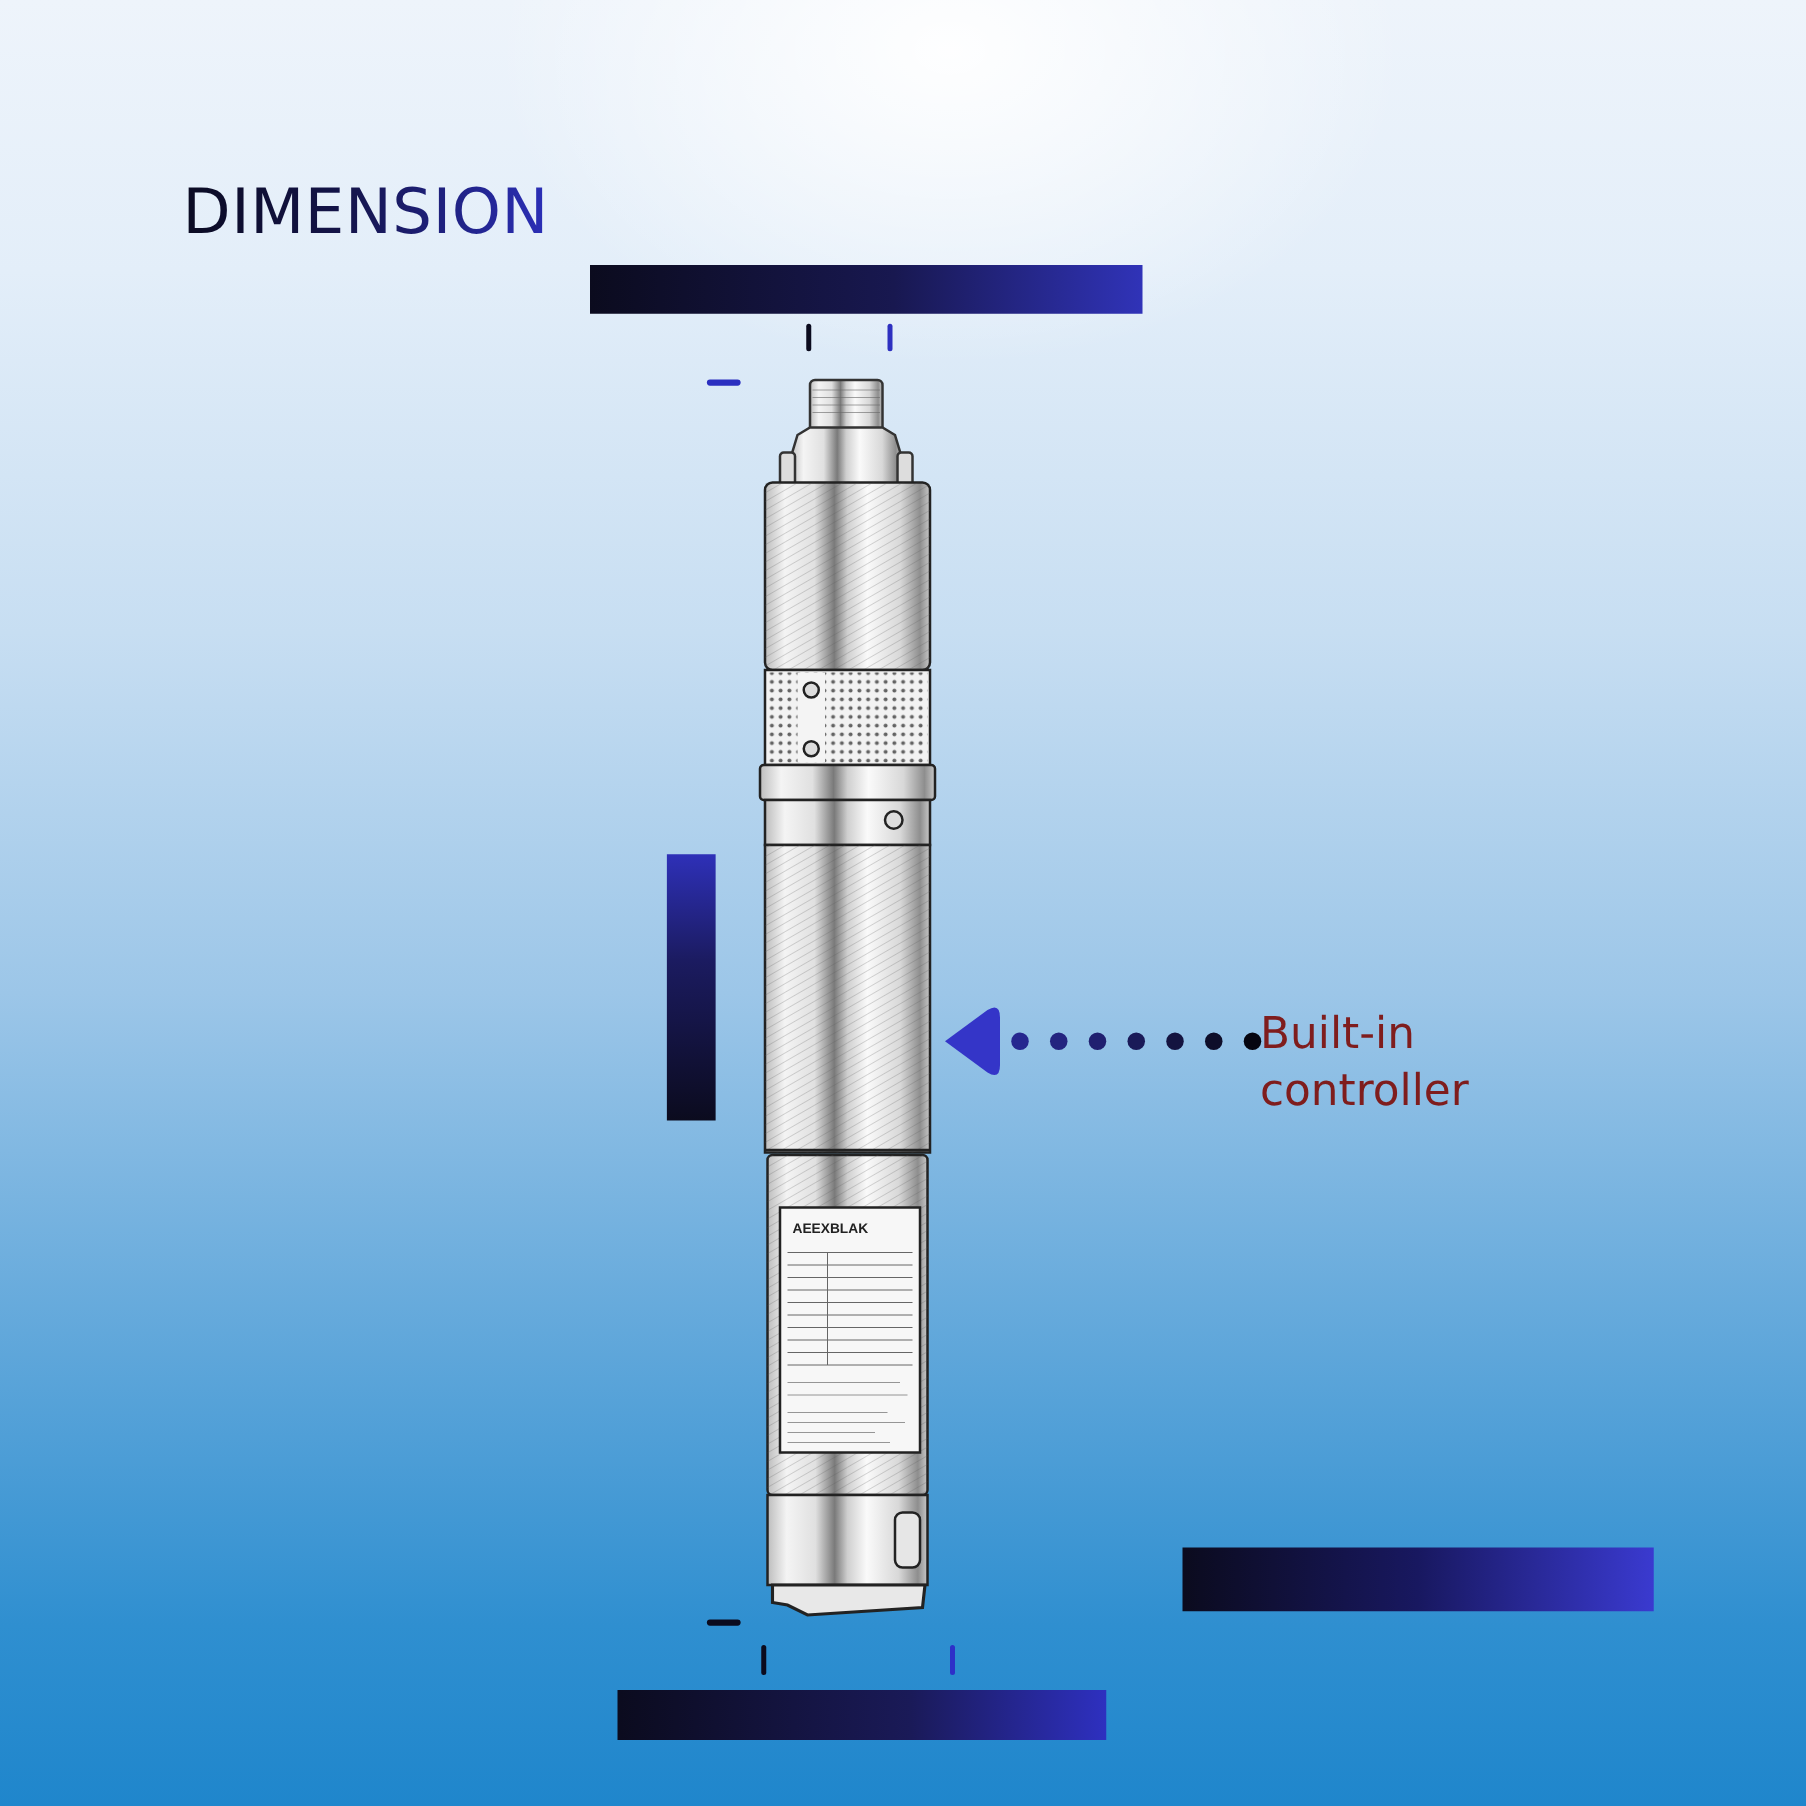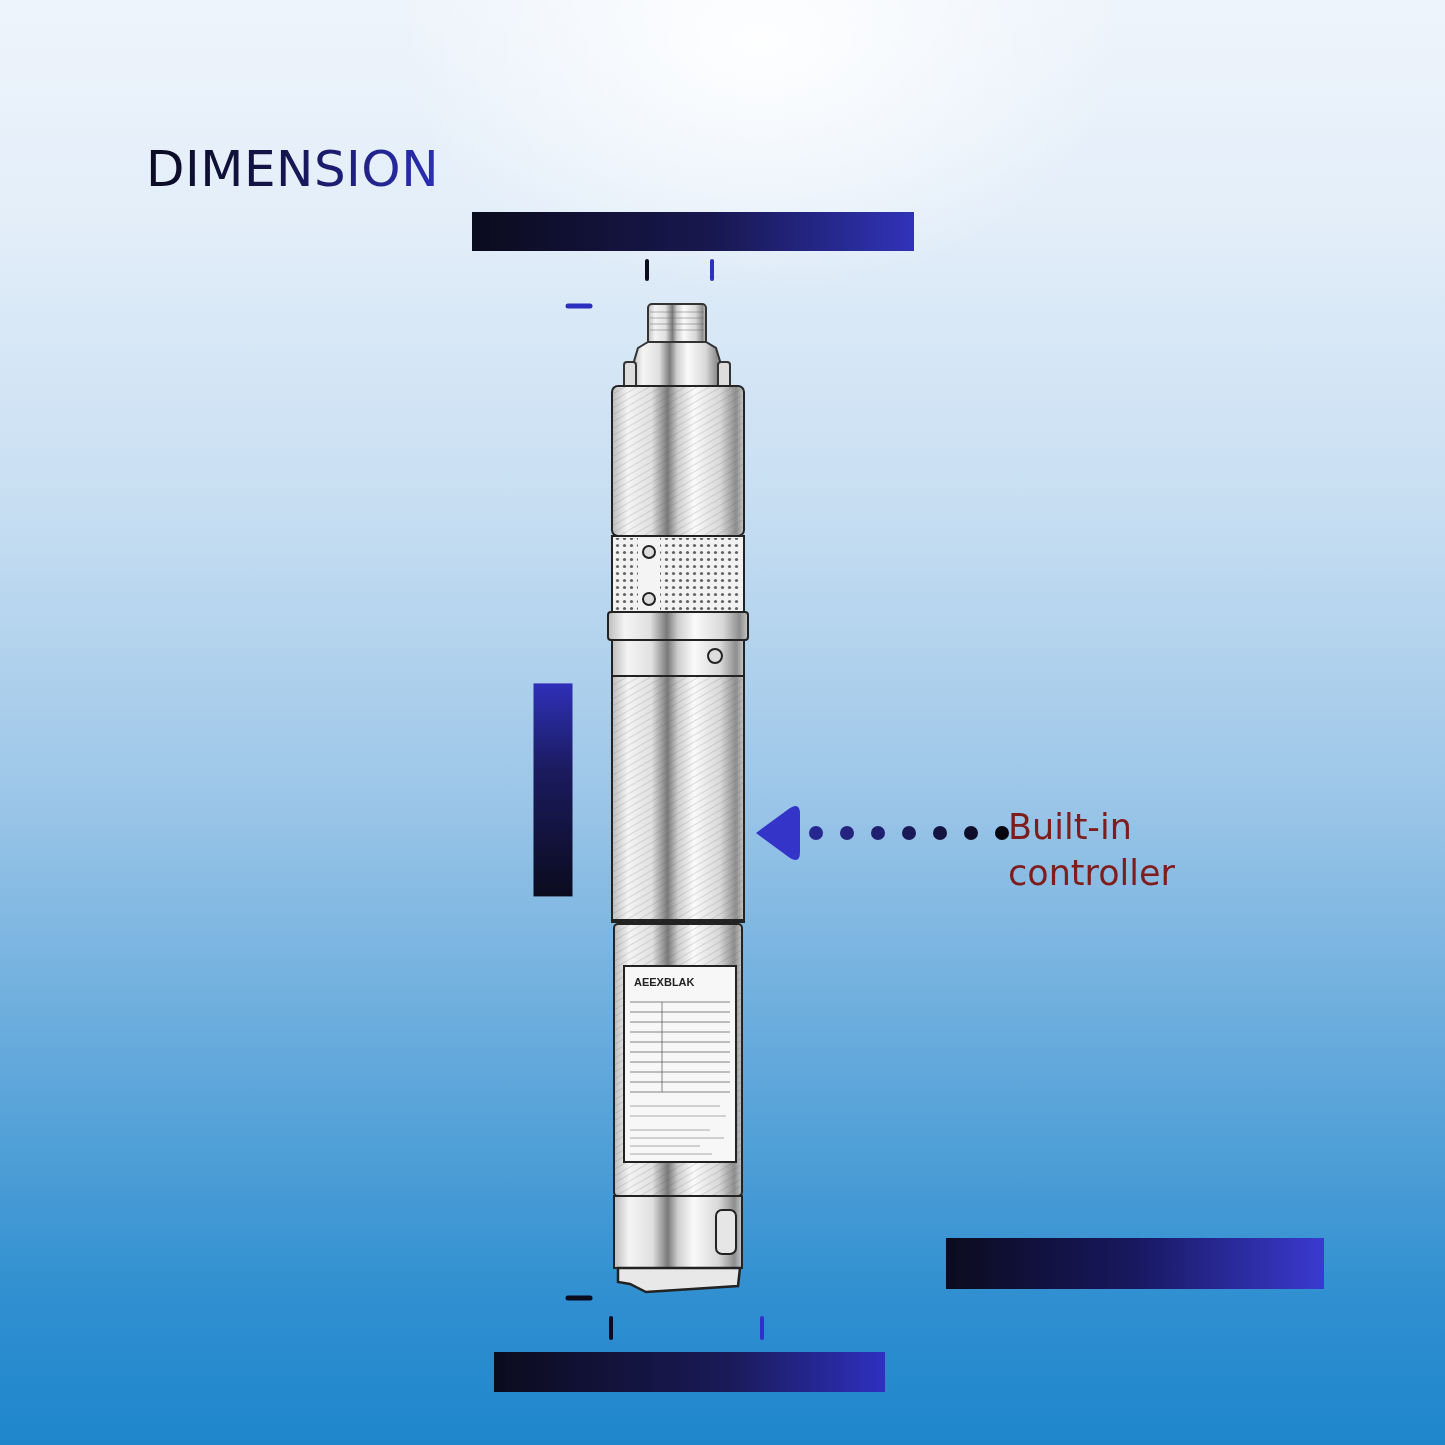--- a/index.html
+++ b/index.html
@@ -20,20 +20,21 @@
     font-weight:bold;
     -webkit-background-clip:text; background-clip:text; color:transparent;
   }
   .outlet-label {
     left:472px; top:212px; font-size:33px;
     background: linear-gradient(90deg, #0b0b1e 0%, #181850 55%, #3033b8 100%);
   }
   .weight-label {
     left:946px; top:1238px; font-size:44px;
     background: linear-gradient(90deg, #0b0b1e 0%, #181860 50%, #3a3ad0 100%);
+    font-style: italic;
   }
   .diameter-label {
     left:494px; top:1352px; font-size:34px;
     background: linear-gradient(90deg, #0b0b1e 0%, #1a1a58 60%, #2e30c0 100%);
   }
   .height-label {
     left:553px; top:790px; font-size:33px; white-space:nowrap;
     transform: translate(-50%,-50%) rotate(-90deg);
     background: linear-gradient(90deg, #0b0b1e 0%, #1b1b60 60%, #2e30b8 100%);
   }

